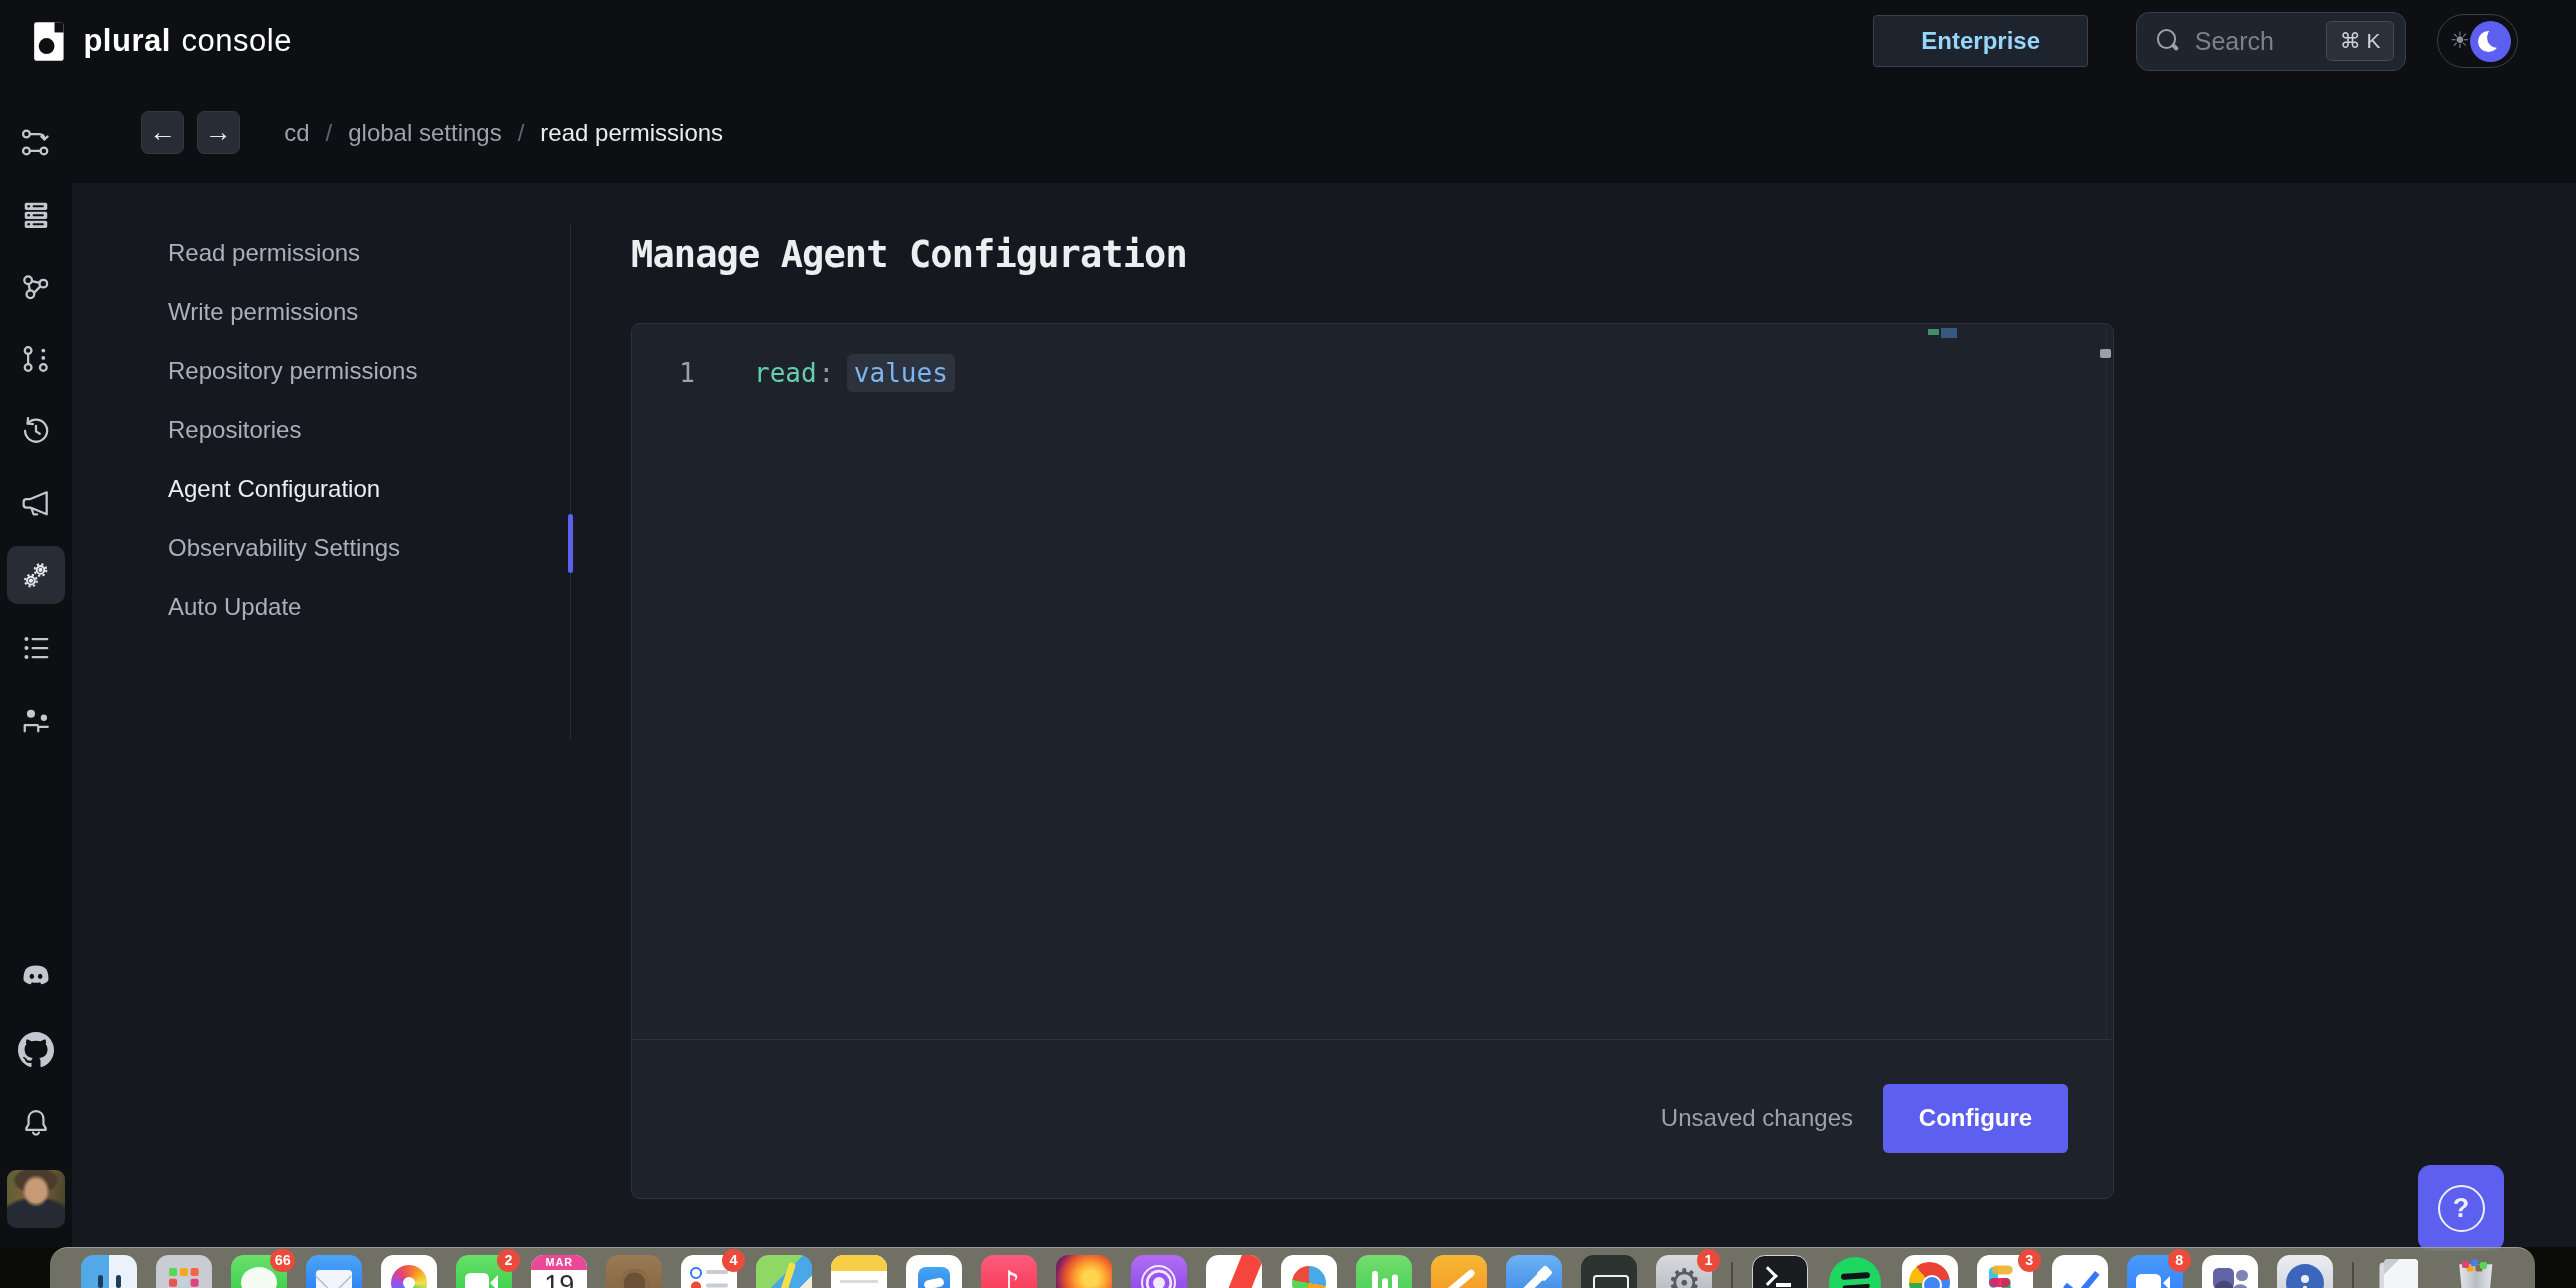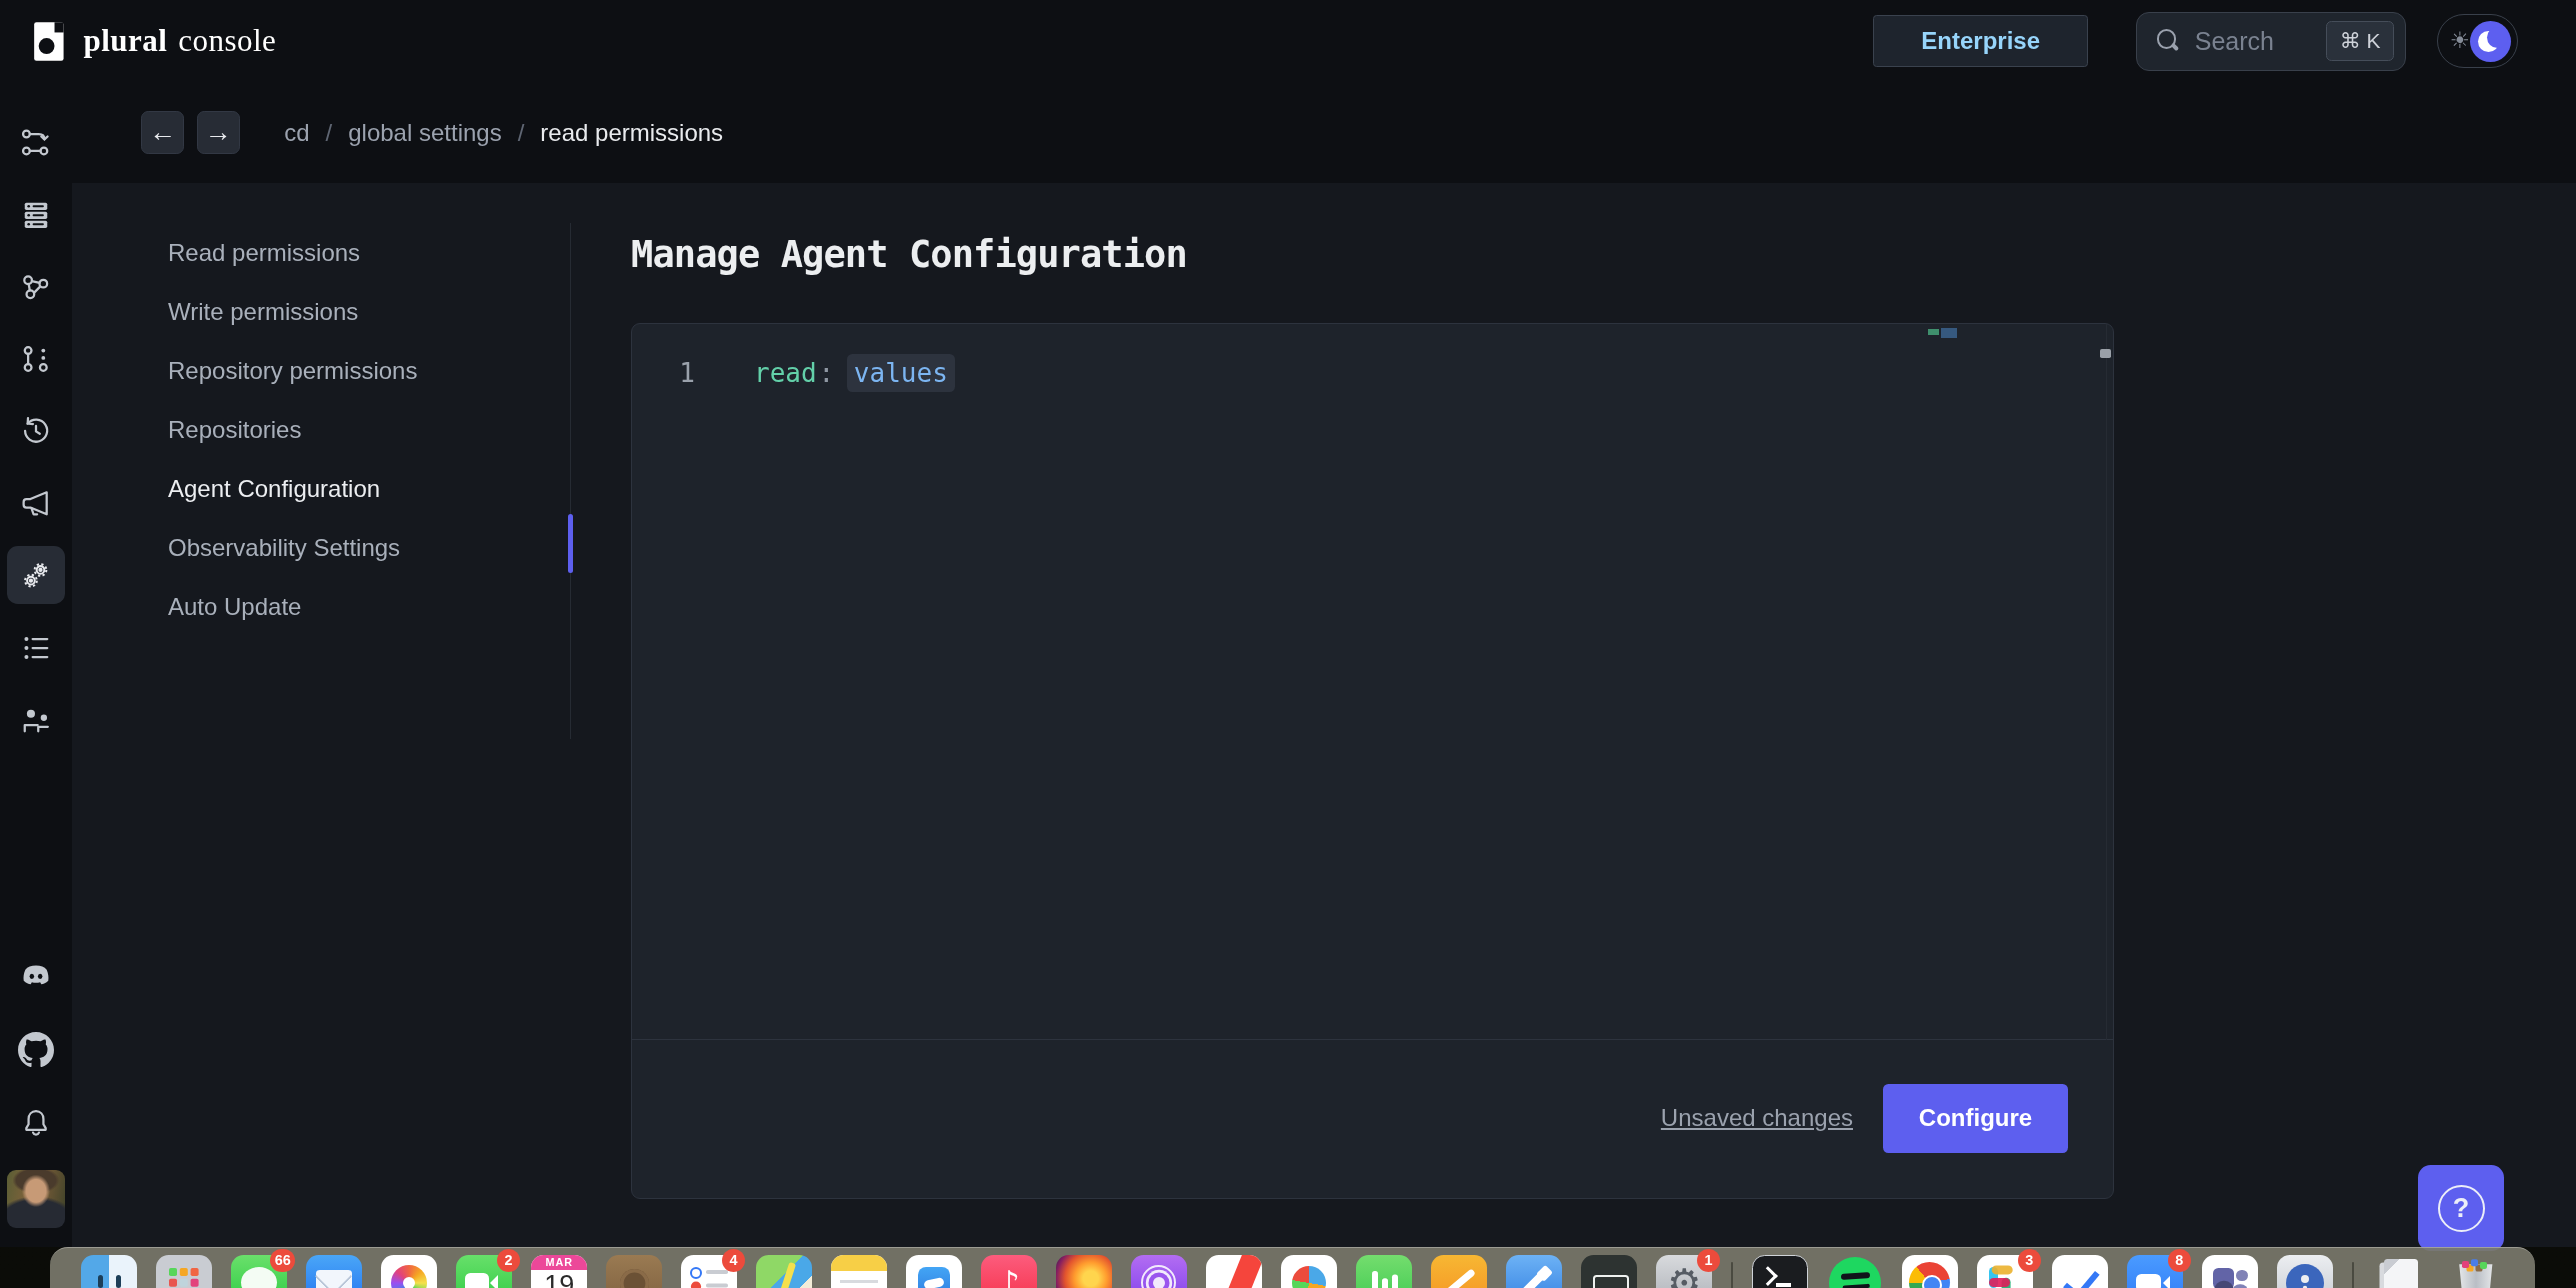--- a/index.html
+++ b/index.html
@@ -5,21 +5,21 @@
   html,body{margin:0;padding:0;background:#060705;}
   *{box-sizing:border-box;}
   .screen{position:relative;width:2576px;height:1289px;overflow:hidden;
     background:linear-gradient(180deg,#08090642 0%,#0b0c08 100%),#0a0b08;
     font-family:"Liberation Sans",sans-serif;}
   
   .app{position:absolute;left:0;top:0;width:2576px;height:1247px;background:#14171d;}
   
   .topbar{position:absolute;left:0;top:0;width:100%;height:82px;background:#0d0f13;
     display:flex;align-items:center;}
-  .logo{display:flex;align-items:center;gap:14.4px;margin-left:31px;font-family:Liberation Serif, serif;}
+  .logo{display:flex;align-items:center;gap:14.4px;margin-left:31px;}
   .logo-texts{display:flex;gap:10.8px;align-items:baseline;}
   .logo-bold{color:#fff;font-size:31px;font-weight:700;letter-spacing:0.5px;}
   .logo-light{color:#fff;font-size:31px;font-weight:300;letter-spacing:0.5px;}
   .topbar-right{margin-left:auto;display:flex;align-items:center;gap:31px;margin-right:58px;}
   .enterprise-btn{height:52px;padding:0 47px;border-radius:3.6px;background:#1e242d;
     border:0.9px solid #3a424e;color:#97d5fb;font-size:24px;font-weight:700;
     display:flex;align-items:center;cursor:pointer;font-family:inherit;}
   .searchbox{width:270px;height:59px;border-radius:13px;background:#1f252d;border:0.9px solid #39404b;
     display:flex;align-items:center;padding:0 10.8px 0 20px;gap:14.4px;margin-left:17px;}
   .mag{position:relative;width:23.4px;height:23.4px;flex:0 0 auto;}
@@ -75,21 +75,21 @@
   .tok-key{color:#63d0a9;}
   .tok-colon{color:#8f97a3;margin-left:1.8px;}
   .tok-val{color:#7cb5f1;background:#2d333e;border-radius:5.4px;padding:3.6px 7.2px;margin-left:12.6px;}
   .minimap{position:absolute;right:144px;top:3.6px;width:41px;height:12.6px;}
   .mm-green{position:absolute;left:0;top:1.8px;width:10.8px;height:5.4px;background:#3f8f6d;}
   .mm-blue{position:absolute;left:12.6px;top:0;width:16px;height:10px;background:#36597f;}
   .scroll-track{position:absolute;right:6.3px;top:0;width:0.9px;height:716px;background:#262b33;}
   .scroll-thumb{position:absolute;right:1.8px;top:25px;width:10.8px;height:9px;background:#9aa0a8;border-radius:1.8px;cursor:grab;}
   .card-footer{position:absolute;left:0;bottom:0;right:0;height:160px;display:flex;align-items:center;
     justify-content:flex-end;gap:30px;padding-right:45px;}
-  .unsaved{color:#9ba2ae;font-size:24px;text-decoration:underline;}
+  .unsaved{color:#9ba2ae;font-size:24px;}
   .configure-btn{width:185px;height:69px;border-radius:5.4px;border:none;background:#5d5fef;color:#fff;
     font-size:24px;font-weight:700;cursor:pointer;font-family:inherit;}
   
   .help-fab{position:absolute;left:2418px;top:1165px;width:86px;height:86px;border:none;border-radius:12.6px;
     background:#5d5fef;cursor:pointer;display:flex;align-items:center;justify-content:center;}
   .help-ring{width:47px;height:47px;border:2.7px solid #eceef8;border-radius:50%;color:#eceef8;
     font-size:27px;font-weight:700;display:flex;align-items:center;justify-content:center;font-family:inherit;}
   
   .dock{position:absolute;left:50px;top:1247px;width:2485px;height:69px;
     background:rgba(122,121,108,.93);border-top:0.9px solid rgba(255,255,255,.3);

